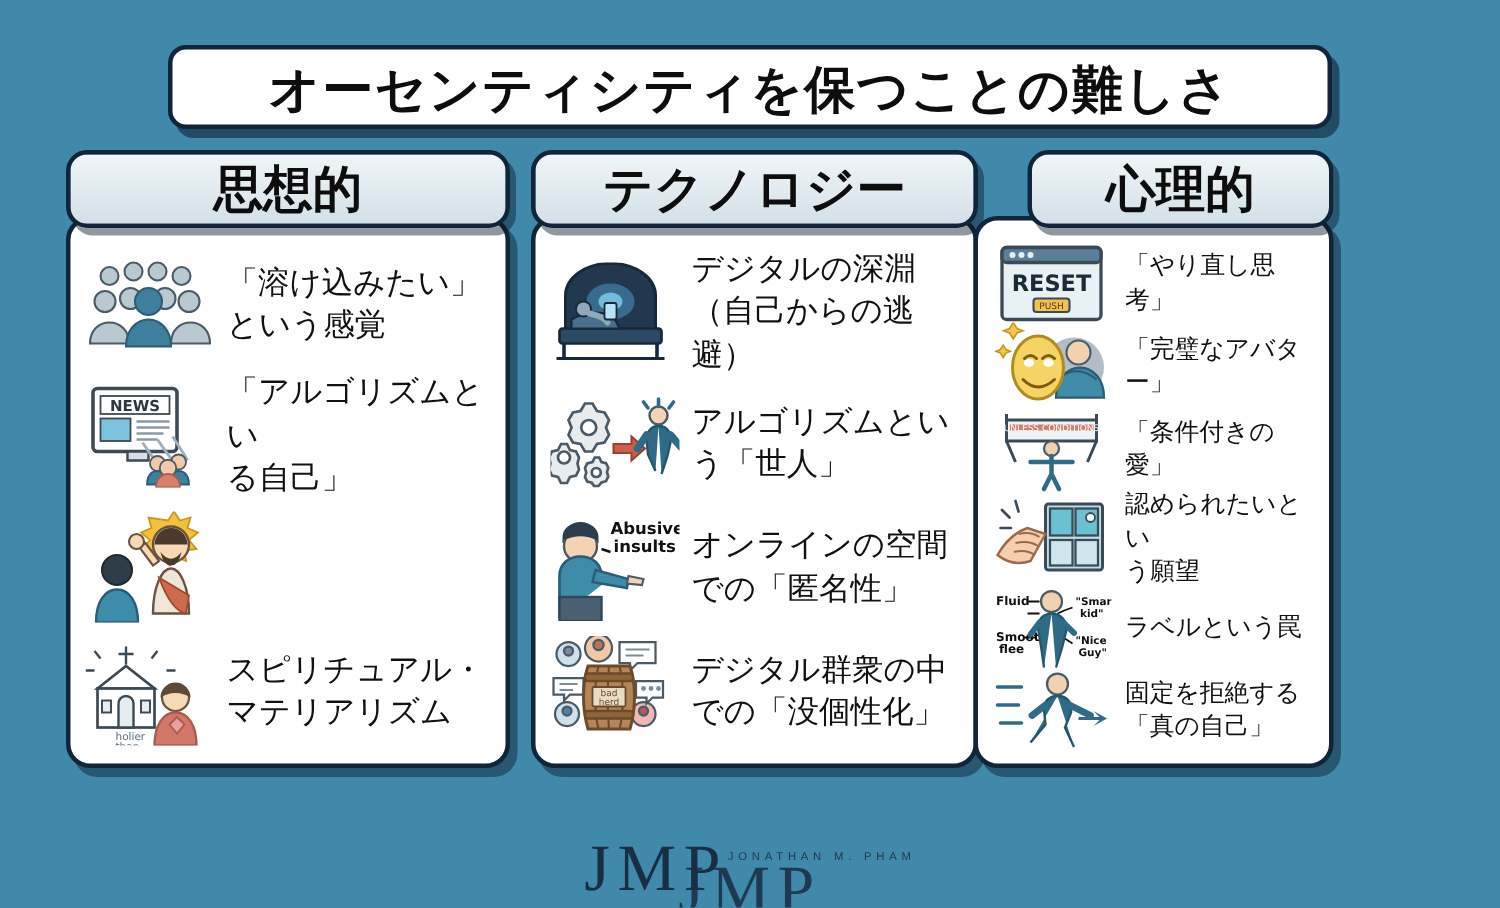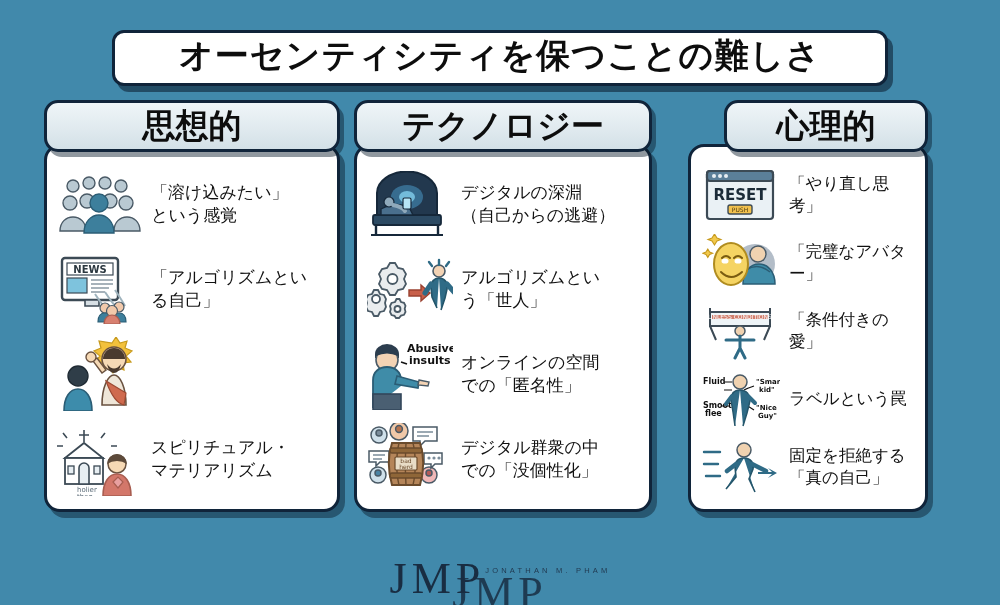--- a/index.html
+++ b/index.html
@@ -13,36 +13,36 @@
   
   .title-wrap{
     position:absolute; left:112px; top:30px; width:776px; height:56px;
   }
   .title-box{
     width:100%; height:100%;
     background:#ffffff;
     border:3px solid #10243a;
     border-radius:12px;
     box-shadow:5px 6px 0 rgba(9,26,43,.55);
-    display:flex; align-items:flex-start; justify-content:center;
+    display:flex; align-items:flex-end; justify-content:center;
   }
   .title-text{
     font-size:34px; font-weight:bold; color:#0d0d0d;
     letter-spacing:1px; white-space:nowrap;
     font-family:"DejaVu Sans","Liberation Sans",sans-serif;
   }
 
   
   .columns{
     position:absolute; left:0; top:100px; width:1000px; height:420px;
   }
   .column{ position:absolute; top:0; }
   .col-0{ left:44px;  width:296px; }
   .col-1{ left:354px; width:298px; }
-  .col-2{ left:688px; width:240px;padding-left:36px; }
+  .col-2{ left:649px; width:240px;padding-left:36px; }
 
   .col-header{
     height:52px;
     background:linear-gradient(180deg,#eff5f8 0%,#dfe9ee 60%,#d3e0e7 100%);
     border:3px solid #10243a;
     border-radius:14px;
     box-shadow:4px 5px 0 rgba(9,26,43,.45);
     display:flex; align-items:center; justify-content:center;
     position:relative; z-index:2;
   }
@@ -70,21 +70,21 @@
     display:flex; align-items:center; gap:8px;
     min-height:0;
   }
   .row-icon{
     flex:0 0 auto;
     width:86px; height:74px;
     display:flex; align-items:center; justify-content:center;
   }
   .col-2 .row-icon{ width:80px; height:58px; }
   .row-text{
-    font-size:17px; line-height:1.35; color:#111;
+    font-size:21px; line-height:1.35; color:#111;
     font-family:"DejaVu Sans","Liberation Sans",sans-serif;
     white-space:pre-line;
   }
   .col-2 .row-text{ font-size:16.5px; }
 
   
   .footer{
     position:absolute; left:0; bottom:8px; width:1000px;
     display:flex; flex-direction:column; align-items:center;
     opacity:.92;
@@ -401,20 +401,43 @@
             <g stroke="#3c4a55" stroke-width="2" fill="none">
                 <path d="M8 10v-4M68 10v-4M8 24l6 14M68 24l-6 14"></path>
               </g>
             <circle cx="38" cy="29" r="5" fill="#f0d2b0" stroke="#4a5a66" stroke-width="1.5"></circle>
             <path d="M38 34v12M24 38h28M33 56l5-10 5 10" stroke="#2f6b86" stroke-width="3" fill="none" stroke-linecap="round"></path>
           </svg>
         </div>
         <div class="row-text">「条件付きの愛」</div>
       </div>
 
+      <div class="row">
+        <div class="row-icon">
+          <svg width="78" height="58" viewBox="0 0 78 58">
+            <g stroke="#3c4a55" stroke-width="1.8" fill="none" stroke-linecap="round">
+              <path d="M14 4l2 7M5 10l5 5M4 22h7"></path>
+            </g>
+            <rect x="34" y="6" width="38" height="44" rx="2" fill="#bcdfe8" stroke="#3c4a55" stroke-width="2"></rect>
+            <g fill="#6cc0d4" stroke="#3c4a55" stroke-width="1.5">
+              <rect x="37" y="9" width="15" height="18"></rect>
+                <rect x="54" y="9" width="15" height="18"></rect>
+              <rect x="37" y="30" width="15" height="17" fill="#cfe6ee"></rect>
+                <rect x="54" y="30" width="15" height="17" fill="#cfe6ee"></rect>
+            </g>
+            <circle cx="64" cy="15" r="3" fill="#eef7fa" stroke="#3c4a55" stroke-width="1.2"></circle>
+            <path d="M2 40q8-14 20-18l12 4-10 18q-12 4-22-4z" fill="#f6cdae" stroke="#9b6a4a" stroke-width="1.6"></path>
+            <g stroke="#9b6a4a" stroke-width="1.3" fill="none">
+                <path d="M16 26q8-2 14 2M14 32q9-2 15 2M13 38q8-2 14 2"></path>
+              </g>
+          </svg>
+        </div>
+        <div class="row-text">認められたいとい
+う願望</div>
+      </div>
 
       <div class="row">
         <div class="row-icon">
           <svg width="78" height="58" viewBox="0 0 78 58">
             <text x="1" y="14" font-size="8" font-weight="bold" fill="#111" font-family="DejaVu Sans, sans-serif">Fluid</text>
             <text x="1" y="38" font-size="8" font-weight="bold" fill="#111" font-family="DejaVu Sans, sans-serif">Smoot</text>
             <text x="3" y="46" font-size="8" font-weight="bold" fill="#111" font-family="DejaVu Sans, sans-serif">flee</text>
             <text x="54" y="14" font-size="7" font-weight="bold" fill="#111" font-family="DejaVu Sans, sans-serif">"Smart</text>
             <text x="57" y="22" font-size="7" font-weight="bold" fill="#111" font-family="DejaVu Sans, sans-serif">kid"</text>
             <text x="54" y="40" font-size="7" font-weight="bold" fill="#111" font-family="DejaVu Sans, sans-serif">"Nice</text>

